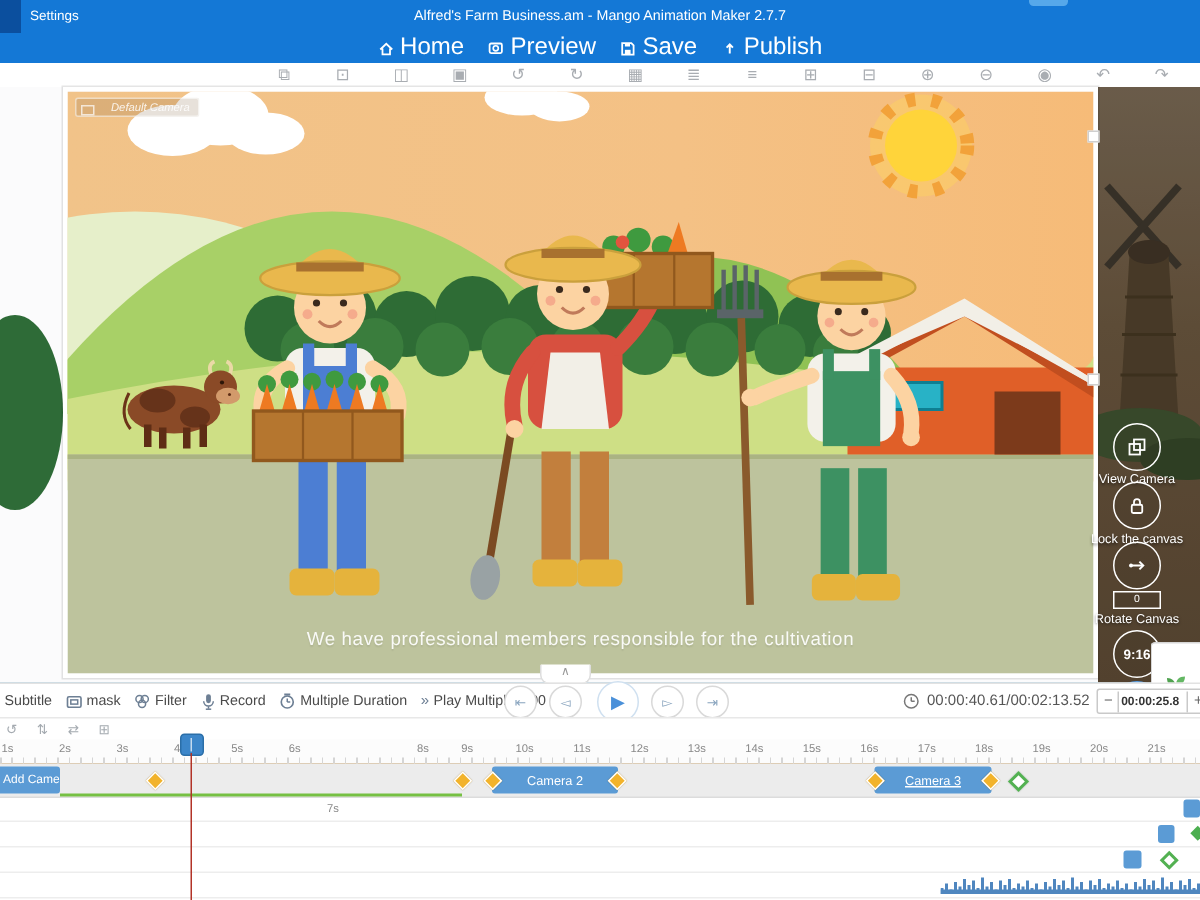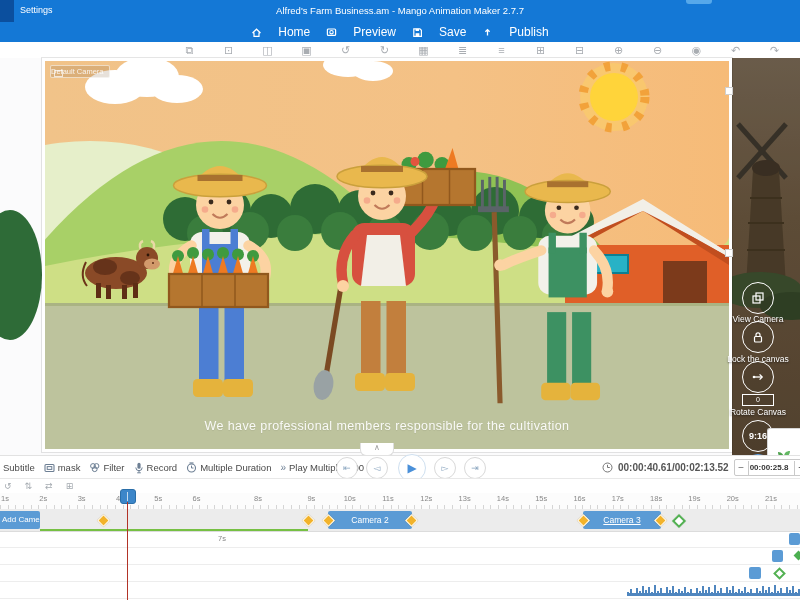--- a/index.html
+++ b/index.html
@@ -9,39 +9,39 @@
   
   .titlebar{position:absolute;left:0;top:0;width:800px;height:22px;background:#1478d6;color:#fff;}
   .titlebar .corner{position:absolute;left:0;top:0;width:14px;height:22px;background:#0b4f9e;}
   .titlebar .settings{position:absolute;left:20px;top:5px;font-size:9px;}
   .titlebar .title{position:absolute;left:0;right:0;top:5px;text-align:center;font-size:9.5px;}
   .toptab{position:absolute;left:686px;top:0;width:26px;height:4px;background:#56a8ea;border-radius:0 0 3px 3px;}
 
   
   .menubar{position:absolute;left:0;top:22px;width:800px;height:20px;background:#1478d6;
            display:flex;justify-content:center;align-items:center;gap:16px;color:#fff;}
-  .mi{display:flex;align-items:center;gap:16px;font-size:12px;cursor:default;}
+  .mi{display:flex;align-items:center;gap:4px;font-size:16px;cursor:default;}
   .mi svg{display:block;}
 
   
   .toolbar2{position:absolute;left:0;top:42px;width:800px;height:16px;background:#fff;
             border-bottom:1px solid #e3e3e3;display:flex;align-items:center;}
   .toolbar2 .pad{width:170px;flex:none;}
   .t2i{flex:none;width:39px;text-align:center;font-size:11px;color:#a9adb2;line-height:15px;}
 
   
   .workspace{position:absolute;left:0;top:58px;width:800px;height:397px;background:#fbfbfc;}
   .green-blob{position:absolute;left:-22px;top:152px;width:64px;height:130px;background:#2e6b37;border-radius:50%;}
   .outside-right{position:absolute;left:732px;top:0;width:68px;height:397px;overflow:hidden;
                  background:linear-gradient(180deg,#7a6a57 0%,#6b5740 40%,#5d4a35 100%);}
   .stage{position:absolute;left:42px;top:0;width:684px;height:388px;border:3px solid #fff;
          box-shadow:0 0 0 1px rgba(0,0,0,.10);}
   .scene{position:absolute;left:0;top:0;width:684px;height:388px;display:block;}
-  .camera-chip{position:absolute;left:5px;top:4px;padding:1px 5px 1px 0;font-size:7.5px;color:rgba(255,255,255,.85);
-               border:1px solid rgba(255,255,255,.55);border-radius:2px;background:rgba(120,90,50,.18);}
+  .camera-chip{position:absolute;left:5px;top:4px;padding:1px 5px 1px 23px;font-size:7.5px;color:rgba(255,255,255,.85);
+               border:1px solid rgba(255,255,255,.55);border-radius:2px;background:rgba(120,90,50,.18);font-style:italic;}
   .camera-chip::before{content:"";position:absolute;left:3px;top:3.5px;width:7px;height:5px;
                border:1px solid rgba(255,255,255,.7);}
   .subtitle{position:absolute;left:0;right:0;bottom:16px;text-align:center;font-size:12.5px;letter-spacing:.4px;
             color:rgba(255,255,255,.92);text-shadow:0 1px 1px rgba(0,0,0,.08);}
   .handle{position:absolute;width:6px;height:6px;background:#fff;border:1px solid #cfcfcf;}
   .collapse-tab{position:absolute;left:360px;top:385px;width:32px;height:12px;background:#fff;border:1px solid #ddd;
                 border-top:none;border-radius:0 0 6px 6px;text-align:center;font-size:8px;line-height:10px;color:#999;}
 
   
   .sidebtn{position:absolute;left:742px;width:30px;height:30px;border:1.5px solid #fff;border-radius:50%;
@@ -57,21 +57,21 @@
   .corner-card svg{position:absolute;left:8px;top:20px;}
 
   
   .tl-toolbar{position:absolute;left:0;top:455px;width:800px;height:23px;background:#fff;border-top:1px solid #e2e2e2;}
   .ttl{position:absolute;top:0;height:23px;display:flex;align-items:center;gap:9px;left:3px;}
   .tt-item{display:flex;align-items:center;gap:3px;font-size:9.5px;color:#4a4a4a;}
   .tt-item .ic{color:#6d7f94;font-size:10px;line-height:10px;}
   .pb{position:absolute;border:1px solid #d9d9d9;border-radius:50%;background:#fff;color:#8aa5bf;
       display:flex;align-items:center;justify-content:center;}
   .timewrap{position:absolute;left:602px;top:0;height:23px;display:flex;align-items:center;gap:5px;}
-  .timewrap .time{font-size:10px;color:#555;font-weight:bold;}
+  .timewrap .time{font-size:10px;color:#555;}
   .stepper{display:flex;align-items:center;border:1px solid #c9c9c9;border-radius:2px;height:15px;}
   .stepper .btn{width:13px;text-align:center;font-size:10px;color:#666;line-height:14px;}
   .stepper .val{width:44px;overflow:hidden;white-space:nowrap;font-size:8px;font-weight:bold;color:#333;
                 border-left:1px solid #c9c9c9;border-right:1px solid #c9c9c9;line-height:14px;padding-left:1px;}
 
   
   .timeline{position:absolute;left:0;top:478px;width:800px;height:122px;background:#fff;border-top:1px solid #e8e8e8;}
   .tl-tools{position:absolute;left:4px;top:1px;height:12px;display:flex;gap:13px;}
   .tl-tools span{font-size:9px;color:#a4aab0;line-height:12px;}
   .ruler{position:absolute;left:0;top:14px;width:800px;height:16px;background:#fcfcfc;border-bottom:3px solid #a16207;}
@@ -510,21 +510,21 @@
 
     <div class="ruler" id="ruler">
       <div class="minor"></div>
     <span class="tick" style="left: 5px;">1s</span>
         <span class="tick" style="left: 43.3px;">2s</span>
         <span class="tick" style="left: 81.6px;">3s</span>
         <span class="tick" style="left: 119.9px;">4s</span>
         <span class="tick" style="left: 158.2px;">5s</span>
         <span class="tick" style="left: 196.5px;">6s</span>
         <span class="tick" style="left: 222px; margin-top: 40px;">7s</span>
-        <span class="tick" style="left: 258px;">8s</span>
+        <span class="tick" style="left: 282px;">8s</span>
         <span class="tick" style="left: 311.4px;">9s</span>
         <span class="tick" style="left: 349.7px;">10s</span>
         <span class="tick" style="left: 388px;">11s</span>
         <span class="tick" style="left: 426.3px;">12s</span>
         <span class="tick" style="left: 464.6px;">13s</span>
         <span class="tick" style="left: 502.9px;">14s</span>
         <span class="tick" style="left: 541.2px;">15s</span>
         <span class="tick" style="left: 579.5px;">16s</span>
         <span class="tick" style="left: 617.8px;">17s</span>
         <span class="tick" style="left: 656.1px;">18s</span>

